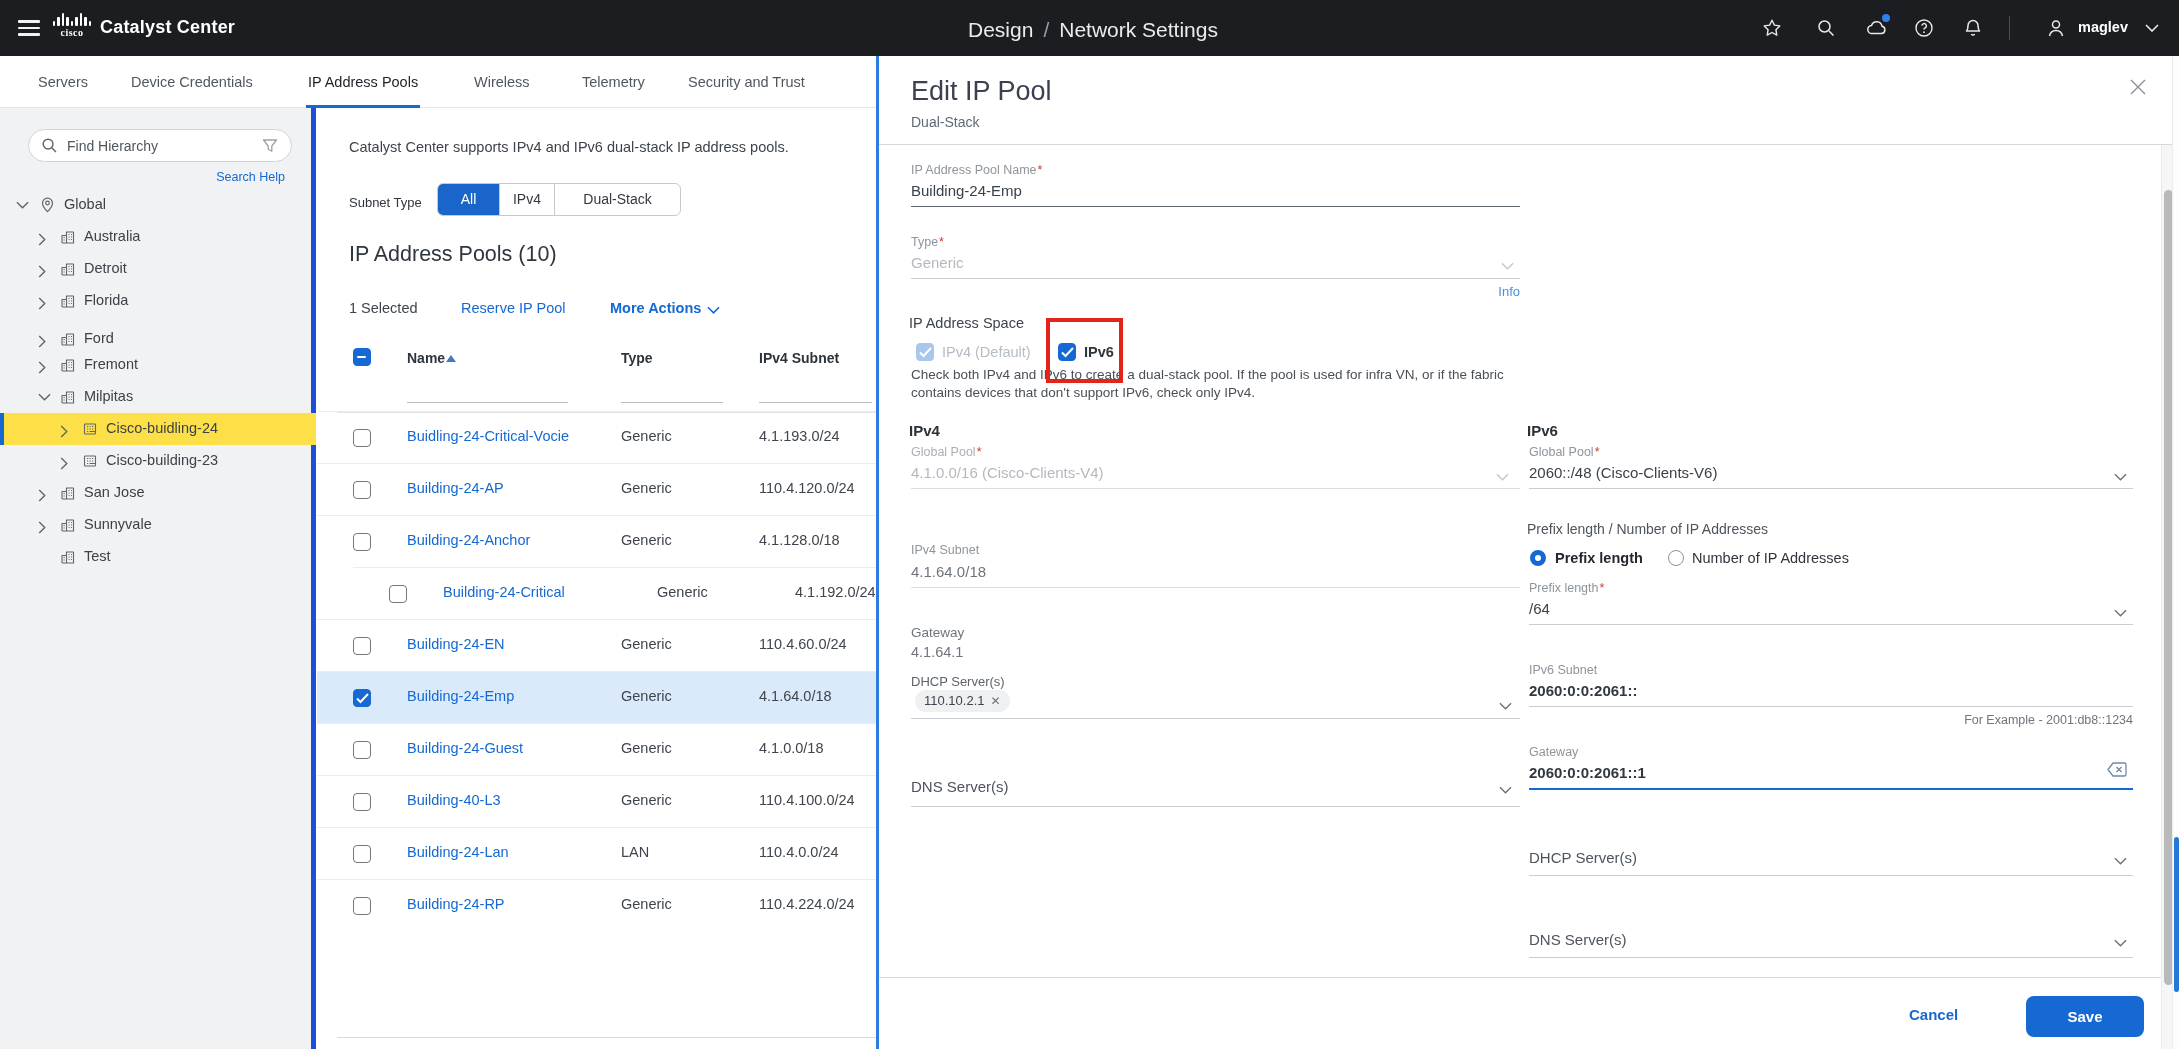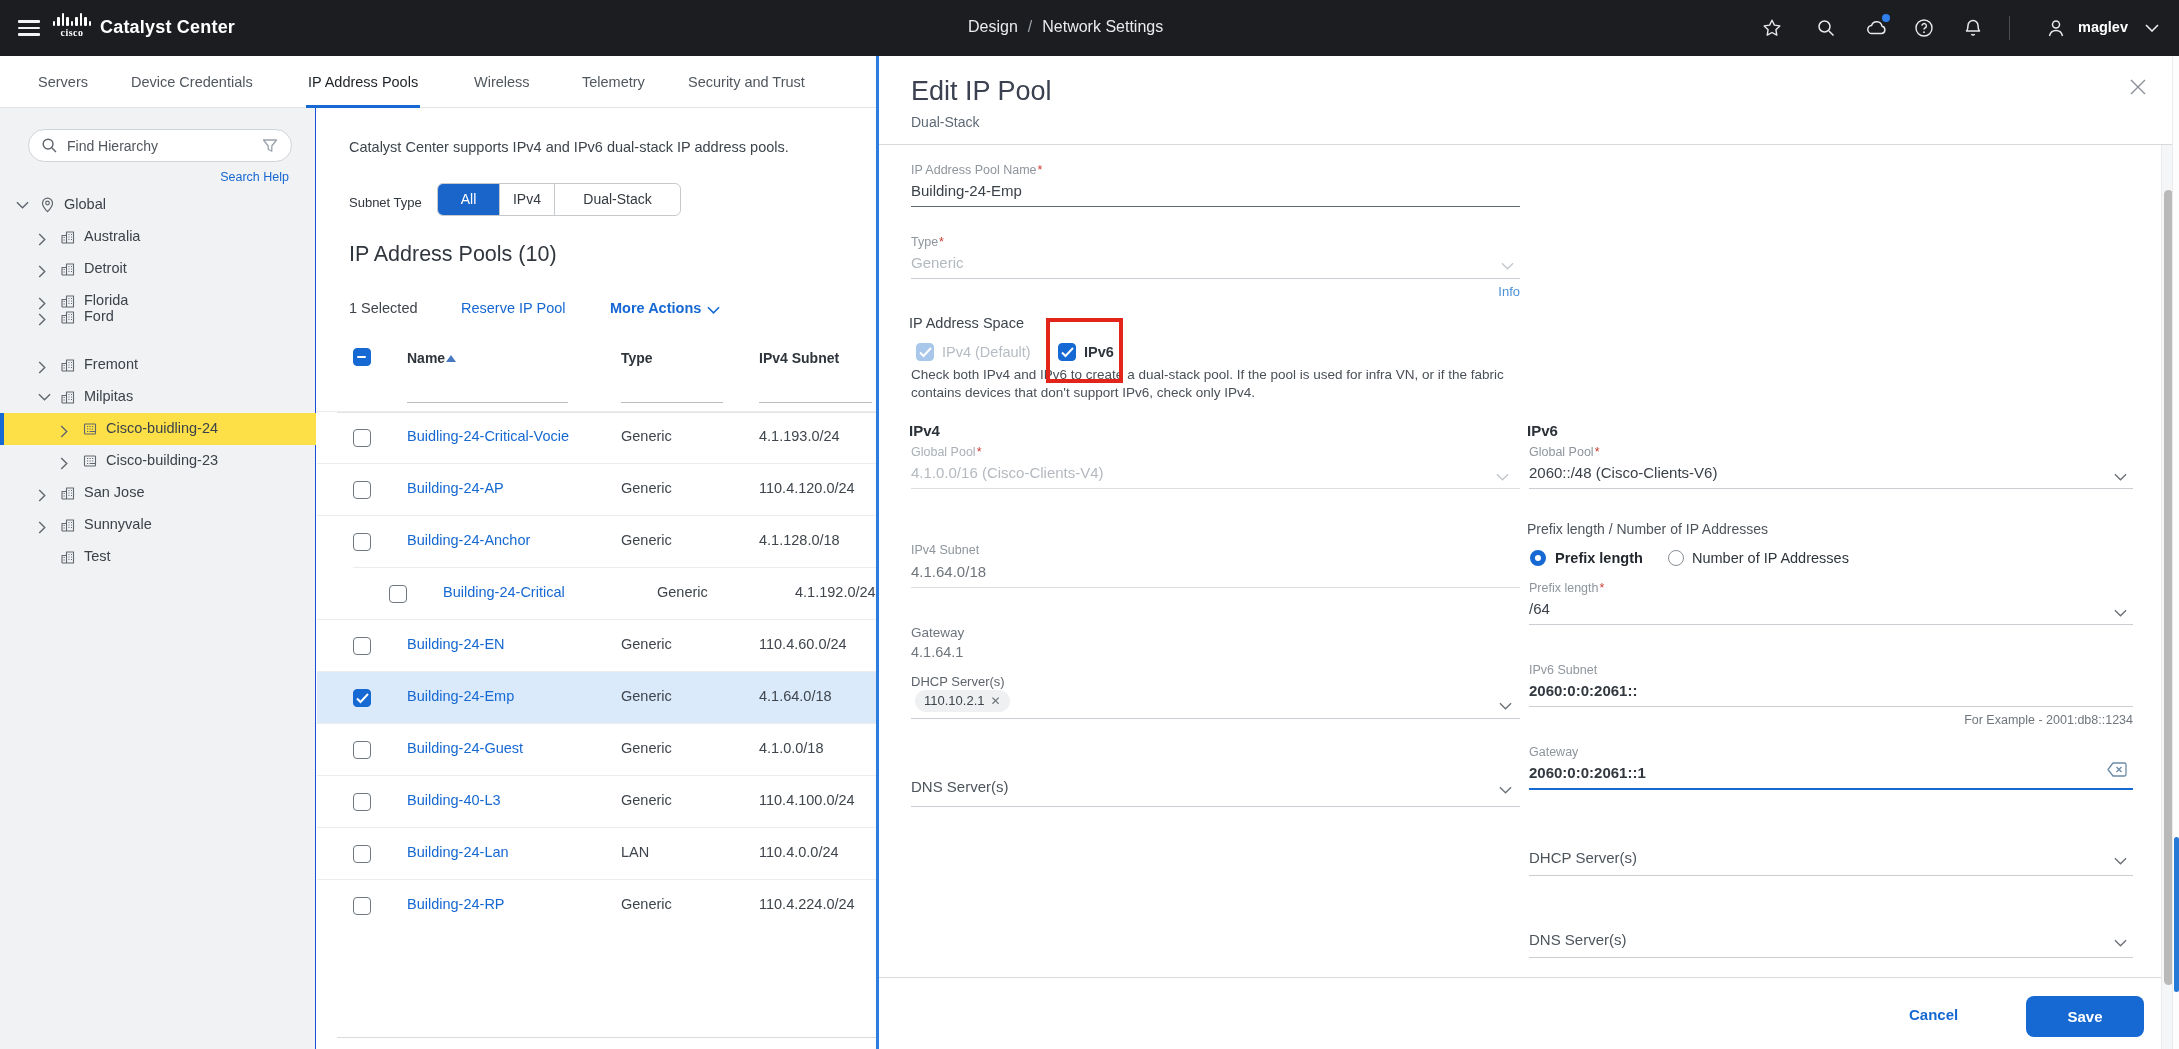--- a/index.html
+++ b/index.html
@@ -9,38 +9,38 @@
 
   
   #header { position:absolute; left:0; top:0; width:2179px; height:56px; background:#1b1d21; color:#fff; }
   #hamburger { position:absolute; left:18px; top:20px; width:22px; height:16px; cursor:pointer; }
   #hamburger div { height:2.5px; background:#f2f3f4; margin-bottom:4px; border-radius:1px; }
   #cisco-logo { position:absolute; left:52px; top:12px; width:40px; text-align:center;font-family:Liberation Serif, serif; }
   #cisco-logo .bars { display:flex; align-items:flex-end; justify-content:center; gap:2px; height:14px; }
   #cisco-logo .bars i { display:block; width:2.5px; background:#fff; border-radius:1px; }
   #cisco-logo .word { font-size:10px; font-weight:bold; letter-spacing:.5px; margin-top:1px; }
   #app-title { position:absolute; left:100px; top:17px; font-size:18px; font-weight:600; letter-spacing:.2px; }
-  #breadcrumb { position:absolute; left:968px; top:18px; font-size:16px; color:#e9ebed; }
+  #breadcrumb { position:absolute; left:968px; top:18px; font-size:21px; color:#e9ebed; }
   #breadcrumb span { margin:0 10px 0 0; }
   #breadcrumb .sep { color:#9aa0a6; margin-right:10px; }
   .hicon { position:absolute; top:16px; width:24px; height:24px; color:#e8eaec; display:flex; align-items:center; justify-content:center; cursor:pointer; }
   .hicon svg { display:block; }
   #cloud-dot { position:absolute; right:-1px; top:-2px; width:8px; height:8px; border-radius:50%; background:#2f80ed; }
   #hdr-divider { position:absolute; left:2009px; top:16px; width:1px; height:24px; background:#4a4d52; }
   #user-name { position:absolute; left:2078px; top:19px; font-size:14.5px; font-weight:bold; color:#fff; cursor:pointer; }
   #user-chevron { left:2140px; }
 
   
   #tabbar { position:absolute; left:0; top:56px; width:2179px; height:52px; background:#fff; border-bottom:1px solid #e4e4e4; }
   .tab { position:absolute; top:0; height:52px; line-height:52px; font-size:14.5px; color:#51575e; cursor:pointer; white-space:nowrap; }
   .tab.active { color:#1d2227; }
   .tab.active::after { content:""; position:absolute; left:-2px; right:-2px; bottom:0; height:3px; background:#1668d2; }
 
   
-  #sidebar { position:absolute; left:0; top:108px; width:316px; height:941px; background:#f1f2f3; border-right:1px solid #1d4ed8; }
+  #sidebar { position:absolute; left:0; top:108px; width:316px; height:941px; background:#f1f2f3; border-right:5px solid #1d4ed8; }
   #search-pill { position:absolute; left:28px; top:21px; width:264px; height:33px; background:#fff; border:1px solid #cfd4d9; border-radius:17px; }
   #search-pill .mag { position:absolute; left:12px; top:7px; color:#5f666e; }
   #search-pill .ph { position:absolute; left:38px; top:8px; font-size:14px; color:#50565d; }
   #search-pill .funnel { position:absolute; right:13px; top:8px; color:#9aa2ab; cursor:pointer; }
   #search-help { position:absolute; right:26px; top:62px; font-size:12.5px; color:#1668d2; cursor:pointer; }
   .tree-row { position:absolute; left:0; width:316px; height:32px; cursor:pointer; }
   .tree-row.selected { background:#fde047; }
   .tree-row.selected::before { content:""; position:absolute; left:0; top:0; width:4px; height:32px; background:#1668d2; }
   .tree-chev { position:absolute; top:9px; width:14px; height:14px; color:#5f666e; }
   .tree-chev svg { display:block; margin-top:3px; }
@@ -270,21 +270,21 @@
             <svg width="8" height="13" viewBox="0 0 8 14" fill="none" stroke="currentColor" stroke-width="1.5">
               <path d="M1 1l6 6-6 6"></path>
             </svg>
           </span>
           <span class="tree-ico" style="left: 60px;"><svg width="16" height="16" viewBox="0 0 16 16" fill="none" stroke="currentColor" stroke-width="1.1">
               <path d="M2 14V6.5h4.5V14M6.5 14V3h7v11M2 14h12" stroke-linejoin="round"></path>
               <path d="M8.5 5.5h1M11 5.5h1M8.5 8h1M11 8h1M8.5 10.5h1M11 10.5h1M3.5 8.5h1.2M3.5 11h1.2"></path>
             </svg></span>
           <span class="tree-lbl" style="left: 84px;">Florida</span>
         </div>
-        <div class="tree-row" style="top: 193px;">
+        <div class="tree-row" style="top: 215px;">
           <span class="tree-chev" style="left: 38px;">
             <svg width="8" height="13" viewBox="0 0 8 14" fill="none" stroke="currentColor" stroke-width="1.5">
               <path d="M1 1l6 6-6 6"></path>
             </svg>
           </span>
           <span class="tree-ico" style="left: 60px;"><svg width="16" height="16" viewBox="0 0 16 16" fill="none" stroke="currentColor" stroke-width="1.1">
               <path d="M2 14V6.5h4.5V14M6.5 14V3h7v11M2 14h12" stroke-linejoin="round"></path>
               <path d="M8.5 5.5h1M11 5.5h1M8.5 8h1M11 8h1M8.5 10.5h1M11 10.5h1M3.5 8.5h1.2M3.5 11h1.2"></path>
             </svg></span>
           <span class="tree-lbl" style="left: 84px;">Ford</span>

